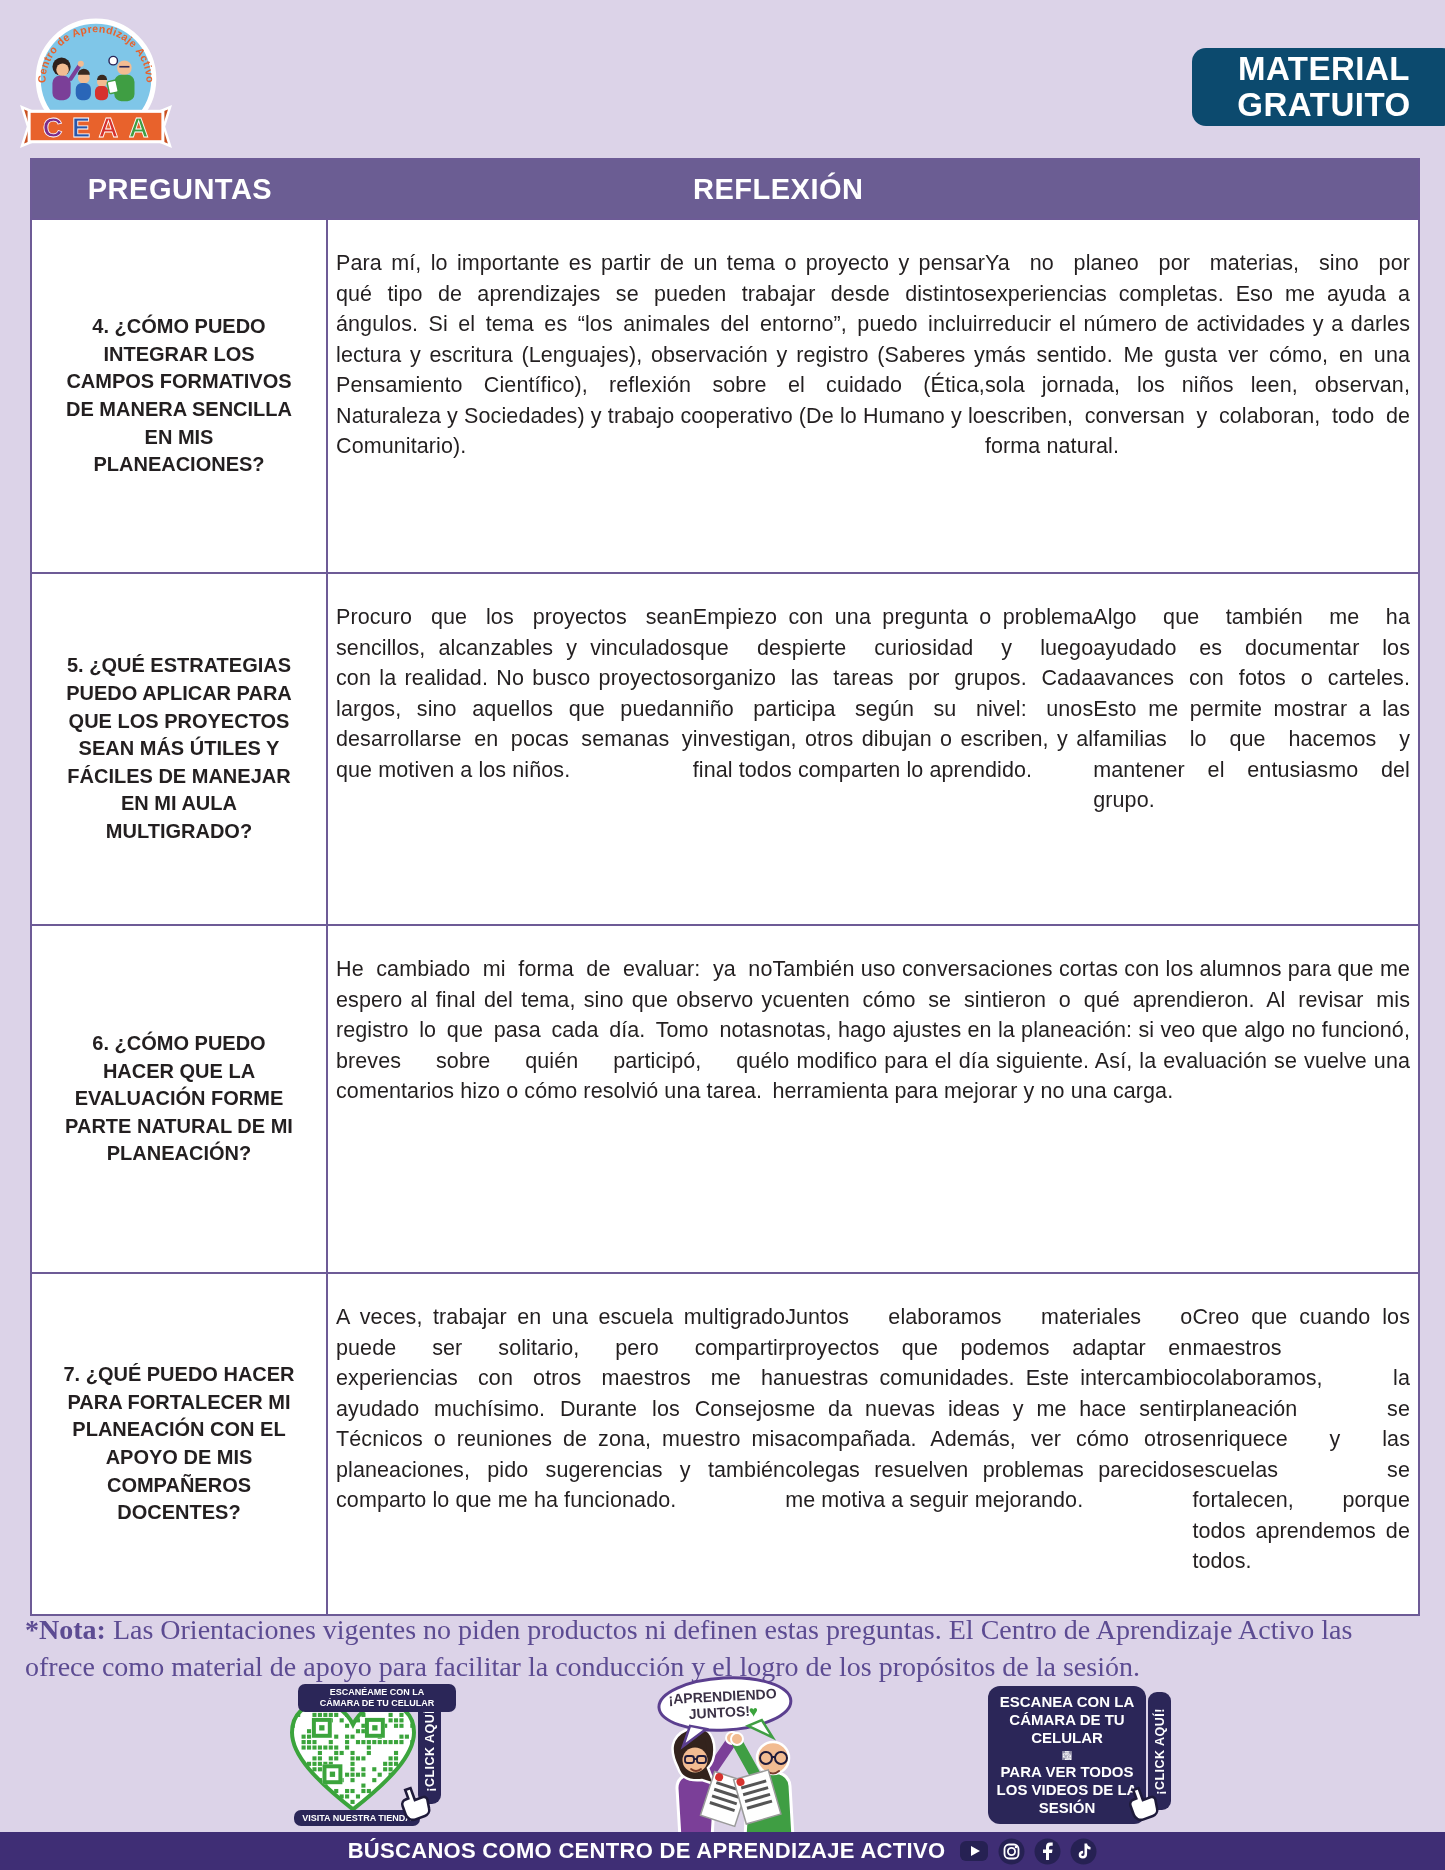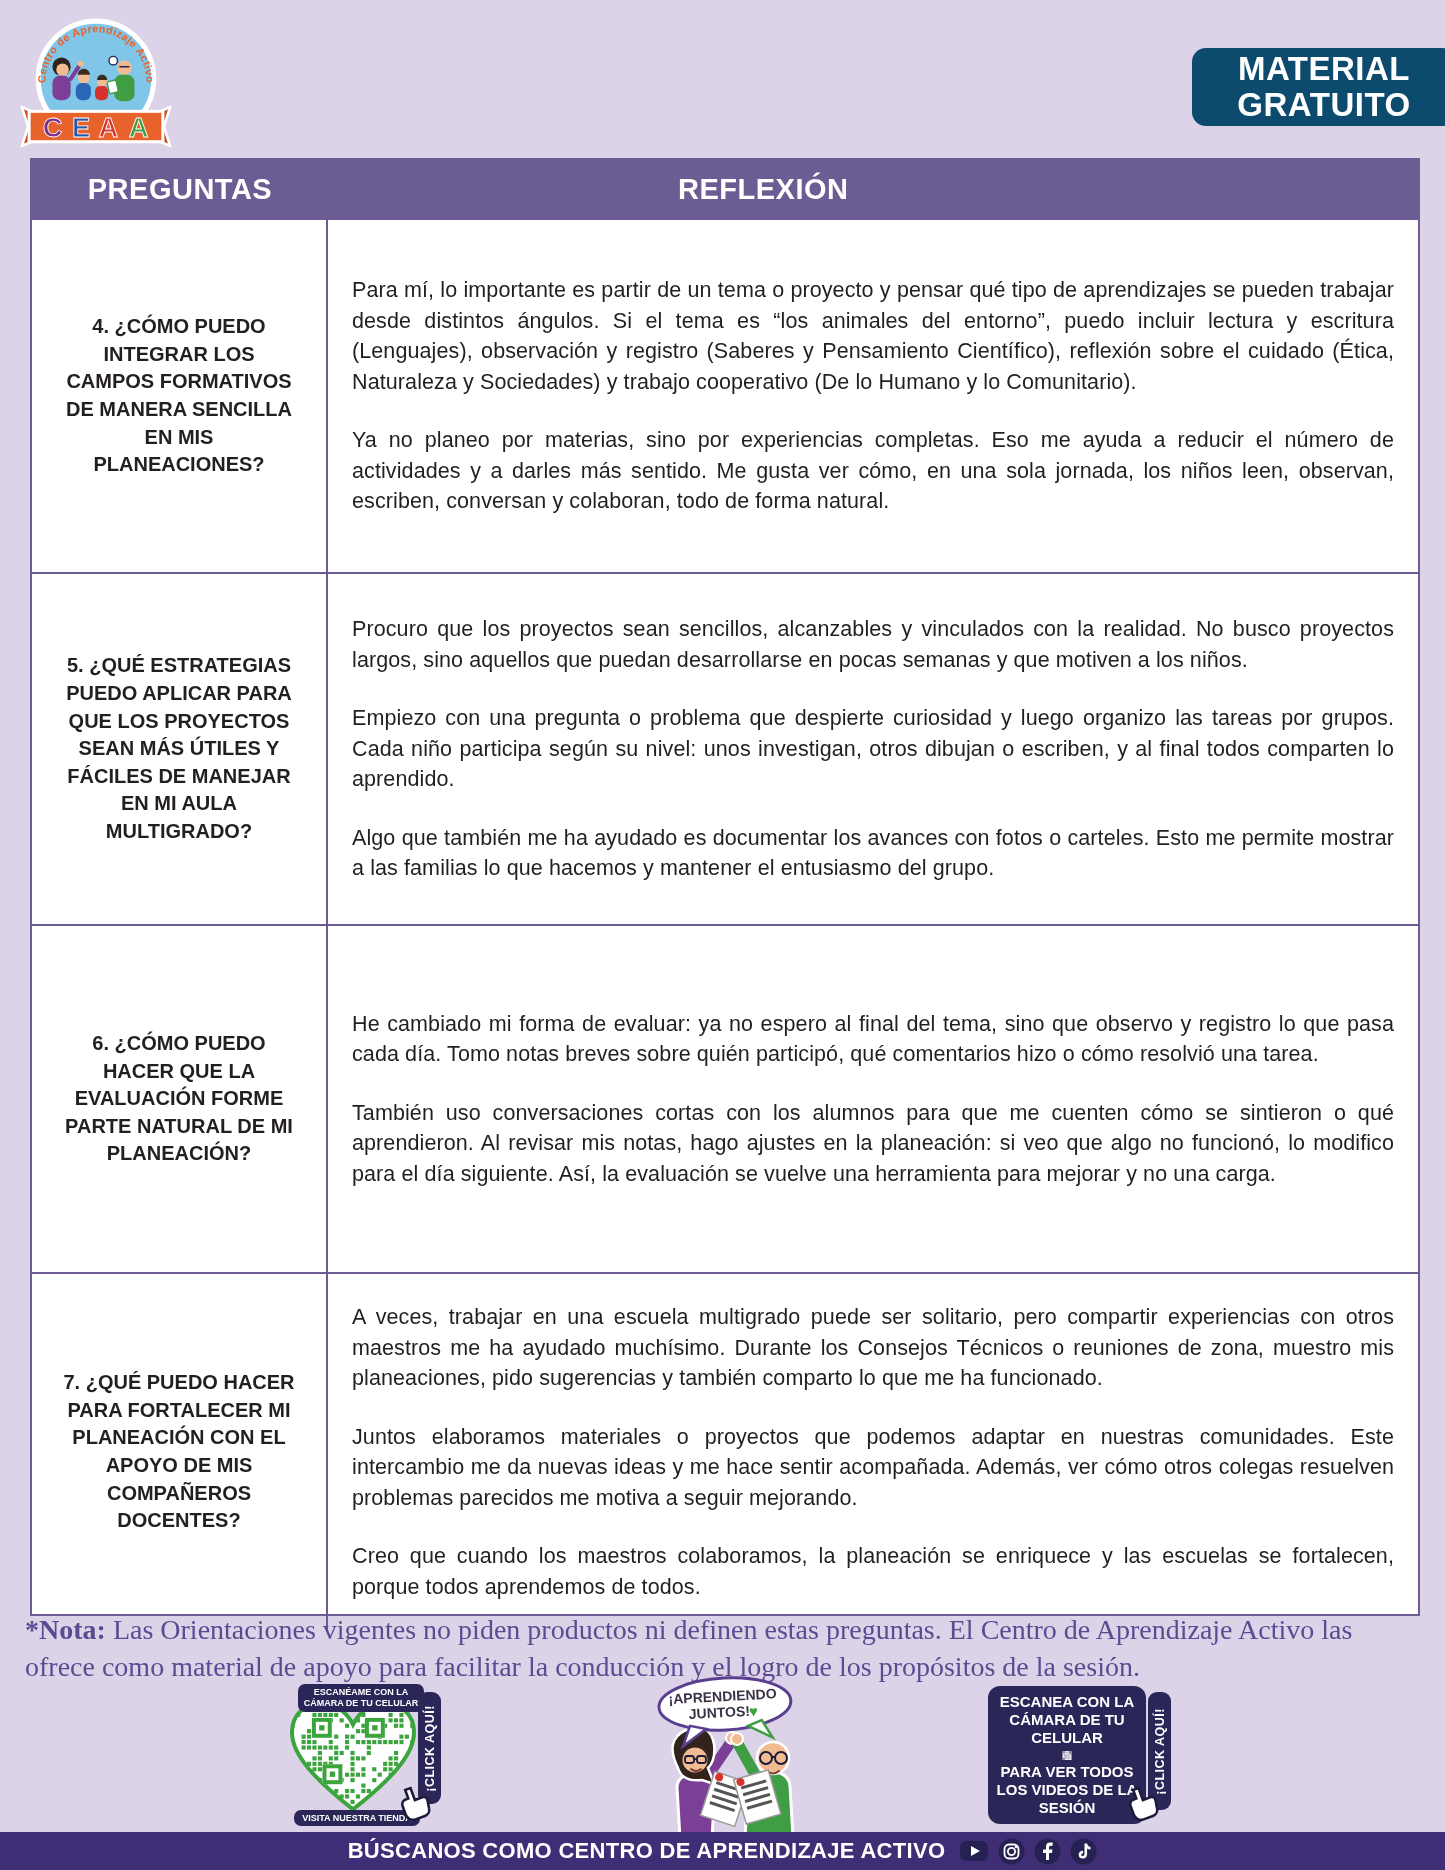--- a/index.html
+++ b/index.html
@@ -10,44 +10,44 @@
   .logo{position:absolute;left:20px;top:16px;width:152px;height:142px;}
 
   
   .badge{position:absolute;left:1192px;top:48px;width:264px;height:78px;background:#0c4a6e;
          border-radius:14px;display:flex;flex-direction:column;align-items:center;justify-content:center;
          color:#fff;font-weight:bold;font-size:33px;line-height:1.1;letter-spacing:.5px;}
 
   
   .qtable{position:absolute;left:30px;top:158px;width:1390px;background:#fff;
           border:2px solid #6d5b96;box-sizing:border-box;}
-  .thead{display:grid;grid-template-columns:296px 1fr;background:#6b5d93;color:#fff;height:58px;}
+  .thead{display:grid;grid-template-columns:296px 1fr;background:#6b5d93;color:#fff;height:58px;gap:15px;}
   .th{display:flex;align-items:center;font-weight:bold;font-size:29px;letter-spacing:.5px;}
   .th-q{justify-content:center;}
   .th-r{justify-content:flex-start;padding-left:350px;}
   .trow{display:grid;grid-template-columns:296px 1fr;border-top:2px solid #6d5b96;}
   .trow:first-of-type{border-top:none;}
   .td{box-sizing:border-box;}
   .td.q{border-right:2px solid #6d5b96;display:flex;align-items:center;justify-content:center;
         text-align:center;font-weight:800;font-size:20px;line-height:1.38;padding:8px 28px;}
-  .td.r{display:flex;flex-direction:column;justify-content:center;padding:14px 24px;}
+  .td.r{display:flex;flex-direction:row;justify-content:center;padding:14px 8px;}
   .td.r p{margin:14px 0;font-size:21.5px;line-height:1.42;text-align:justify;letter-spacing:.1px;}
   .h-r0{height:352px;} .h-r1{height:350px;} .h-r2{height:346px;} .h-r3{height:340px;}
 
   
   .note{position:absolute;left:25px;top:1612px;width:1398px;font-size:28px;line-height:1.32;
         color:#5c4b92;font-family:Liberation Serif, serif;}
   .note .nlabel{font-weight:bold;}
 
   
   .bottom{position:absolute;left:0;top:1678px;width:1445px;height:155px;}
   .navy-pill{background:#2b2658;color:#fff;font-weight:bold;border-radius:7px;text-align:center;
              text-transform:uppercase;}
   .qr-left{position:absolute;left:280px;top:6px;width:180px;height:150px;}
-  .ql-top{position:absolute;left:18px;top:0;width:116px;font-size:9px;line-height:1.2;padding:3px 5px;z-index:3;}
+  .ql-top{position:absolute;left:18px;top:0;width:116px;font-size:9px;line-height:1.2;padding:3px 21px;z-index:3;}
   .ql-heart{position:absolute;left:6px;top:14px;z-index:1;}
   .ql-bottom{position:absolute;left:14px;top:126px;width:118px;font-size:9px;padding:3px 4px;z-index:3;}
   .vtab{position:absolute;background:#2b2658;color:#fff;border-radius:9px;display:flex;
         align-items:center;justify-content:center;z-index:2;}
   .vtab span{writing-mode:vertical-rl;transform:rotate(180deg);font-weight:bold;font-size:12.5px;
              letter-spacing:.5px;white-space:nowrap;}
   .ql-tab{left:138px;top:8px;width:23px;height:112px;}
   .hand{position:absolute;z-index:4;}
   .ql-hand{left:118px;top:102px;}
 

